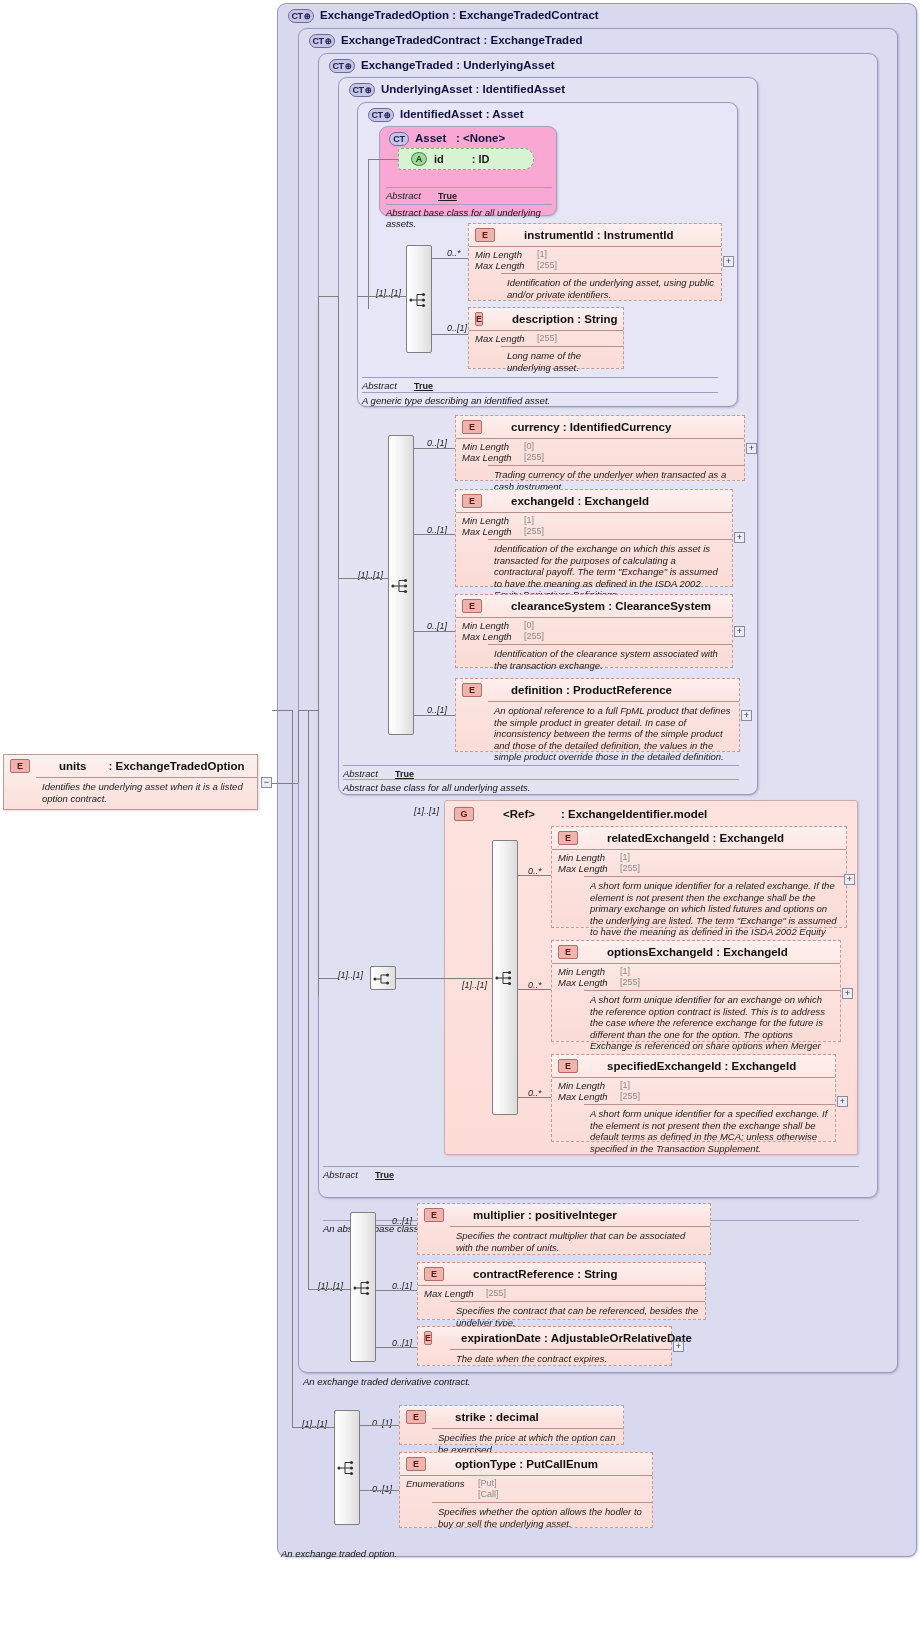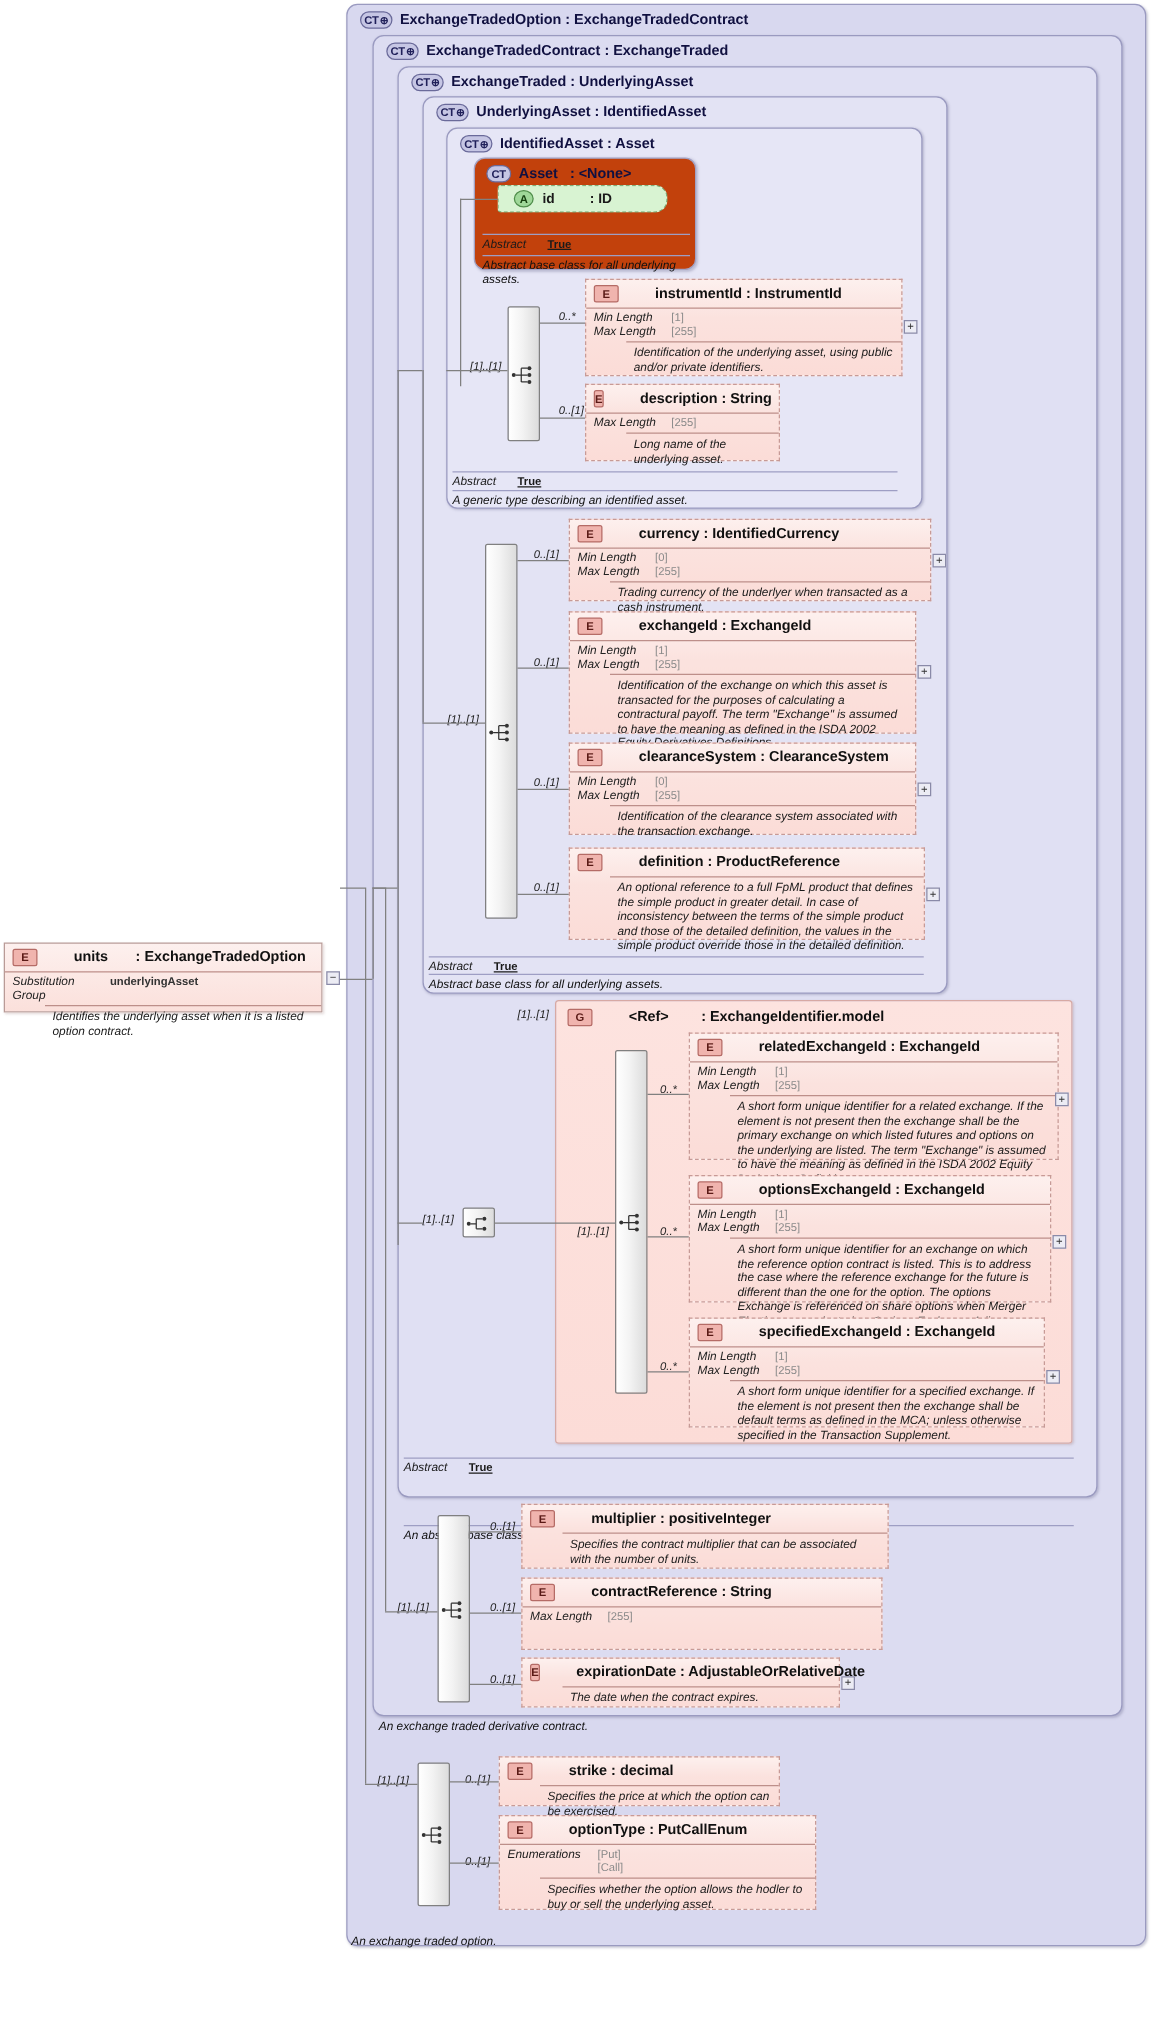--- a/index.html
+++ b/index.html
@@ -39,21 +39,21 @@
     background:#c6c6e4; color:#20205a;
     font-size: 9px; font-weight: bold; text-align:center;
     letter-spacing:-0.3px;
     margin-right: 6px;
   }
   .badge-ct.plus::after{ content:"\2295"; margin-left:1px; font-size:8.5px; }
   .badge-ct.noplus{ width:20px; }
 
   
   .assetbox {
-    position:absolute; background:#c2410c;
+    position:absolute; background:#f9a8d4;
     border:1px solid #a2a2c4; border-radius:9px;
     box-shadow: 1px 1px 2px rgba(90,90,130,.30);
   }
   .assetbox .hdr { position:absolute; left:9px; top:5px; font-size:11.5px; font-weight:bold; color:#101040; white-space:nowrap;}
 
   
   .attrbox {
     position:absolute;
     background:#d8f3d2;
     border:1px dashed #7fae79;
@@ -363,26 +363,20 @@
 <div class="footdoc" style="left:343px; top:779px; width:396px; padding-top:2px;">
   <span>Abstract base class for all underlying assets.</span>
 </div>
 
 <div class="optbox" style="left:3px; top:754px; width:255px; height:56px;">
   <div class="el-head" style="padding:4px 6px;">
     <span class="badge-e">E</span>
     <span class="el-title">units</span>
     <span class="el-title" style="margin-left:22px;">: ExchangeTradedOption</span>
   </div>
-  <div class="el-facets" style="border-top:1px solid #bd8f8a;">
-    <div class="row">
-        <span class="fname" style="width:78px;">Substitution Group</span>
-        <span class="fval" style="color:#333; font-weight:bold;">underlyingAsset</span>
-      </div>
-  </div>
   <div class="el-doc">Identifies the underlying asset when it is a listed option contract.</div>
 </div>
 <div class="pm" style="left:261px; top:777px;">−</div>
 <div class="ln lnh" style="left:272px; top:783px; width:26px;"></div>
 <div class="ln lnv" style="left:298px; top:710px; height:73px;"></div>
 <div class="ln lnh" style="left:298px; top:710px; width:20px;"></div>
 <div class="ln lnv" style="left:318px; top:296px; height:700px;"></div>
 <div class="ln lnh" style="left:318px; top:978px; width:20px;"></div>
 
 <div class="gbox" style="left:444px; top:800px; width:414px; height:355px;">
@@ -500,20 +494,21 @@
   <div class="el-head">
     <span class="badge-e">E</span>
     <span class="el-title">contractReference : String</span>
   </div>
   <div class="el-facets">
     <div class="row">
         <span class="fname">Max Length</span>
         <span class="fval">[255]</span>
       </div>
   </div>
+  <div class="el-doc">Specifies the contract that can be referenced, besides the undelyer type.</div>
 </div>
 <div class="card" style="left:392px; top:1281px;">0..[1]</div>
 
 <div class="el" style="left:417px; top:1326px; width:255px; height:40px;">
   <div class="el-head">
     <span class="badge-e">E</span>
     <span class="el-title">expirationDate : AdjustableOrRelativeDate</span>
   </div>
   <div class="el-doc">The date when the contract expires.</div>
 </div>

